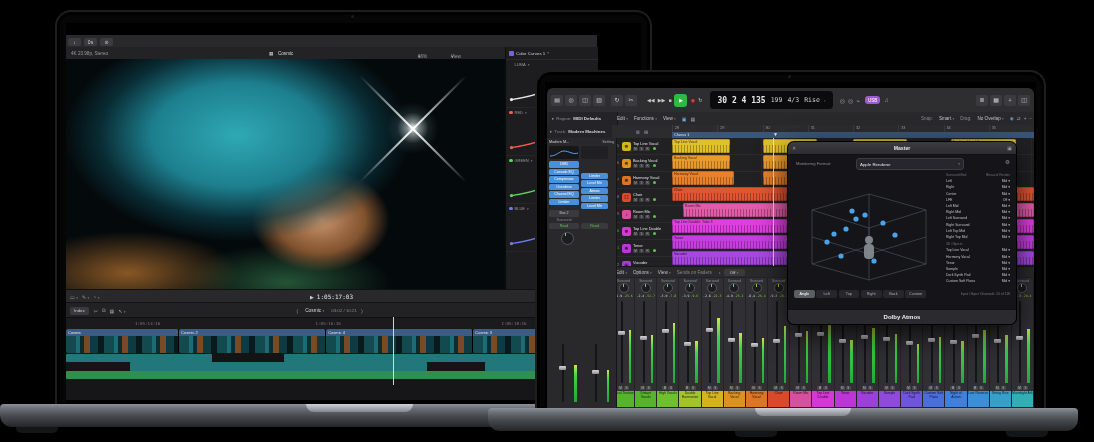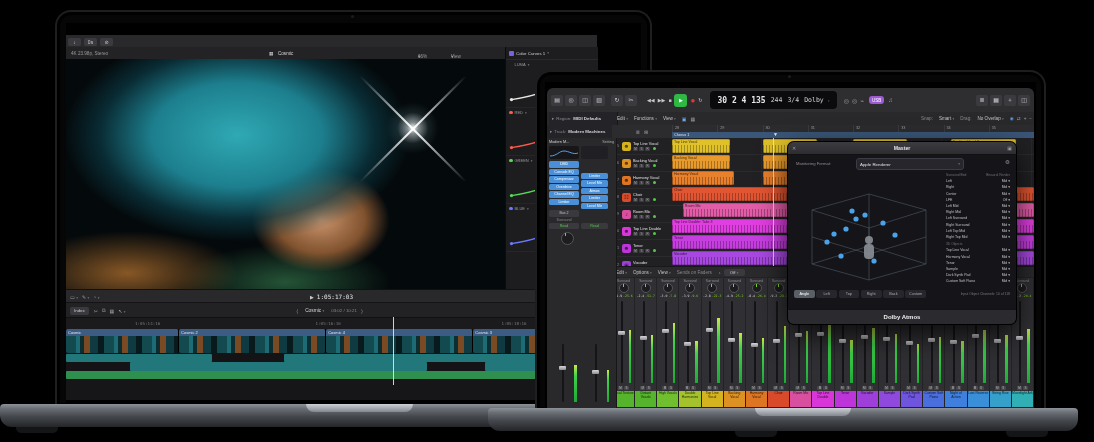--- a/index.html
+++ b/index.html
@@ -356,23 +356,23 @@
         <div class="row" style="gap:3px;margin-left:8px;color:#c9c9cc;font-size:5px;">
           <span>◀◀</span>
           <span>▶▶</span>
           <span>■</span>
           <span style="display:inline-block;width:13px;height:13px;background:#2fb844;border-radius:3px;color:#fff;text-align:center;line-height:13px;">▶</span>
           <span style="color:#e0392f;font-size:8px;">●</span>
           <span>↻</span>
         </div>
         <div class="lcd" style="margin-left:6px;">
           <span style="font-size:8px;font-weight:bold;">30 2 4 135</span>
-          <span style="font-size:6.5px;color:#cfcfd3;">244</span>
-          <span style="font-size:6.5px;color:#cfcfd3;">3/4</span>
-          <span style="font-size:6.5px;color:#cfcfd3;"><span>Dolby</span> <span class="caret">▾</span></span>
+          <span style="font-size:6.5px;color:#cfcfd3;">199</span>
+          <span style="font-size:6.5px;color:#cfcfd3;">4/3</span>
+          <span style="font-size:6.5px;color:#cfcfd3;"><span>Rise</span> <span class="caret">▾</span></span>
         </div>
         <div class="row" style="gap:3px;margin-left:5px;color:#9d9da1;font-size:6px;">
 
         <span>◎</span>
             <span>◎</span>
             <span>⌁</span>
           </div>
         <span style="background:#9d5bd2;color:#fff;font-size:4.5px;border-radius:3px;padding:1.5px 3px;margin-left:3px;">USB</span>
         <span style="color:#9d9da1;font-size:6px;margin-left:2px;">♫</span>
         <div class="row" style="gap:2px;margin-left:auto;">

